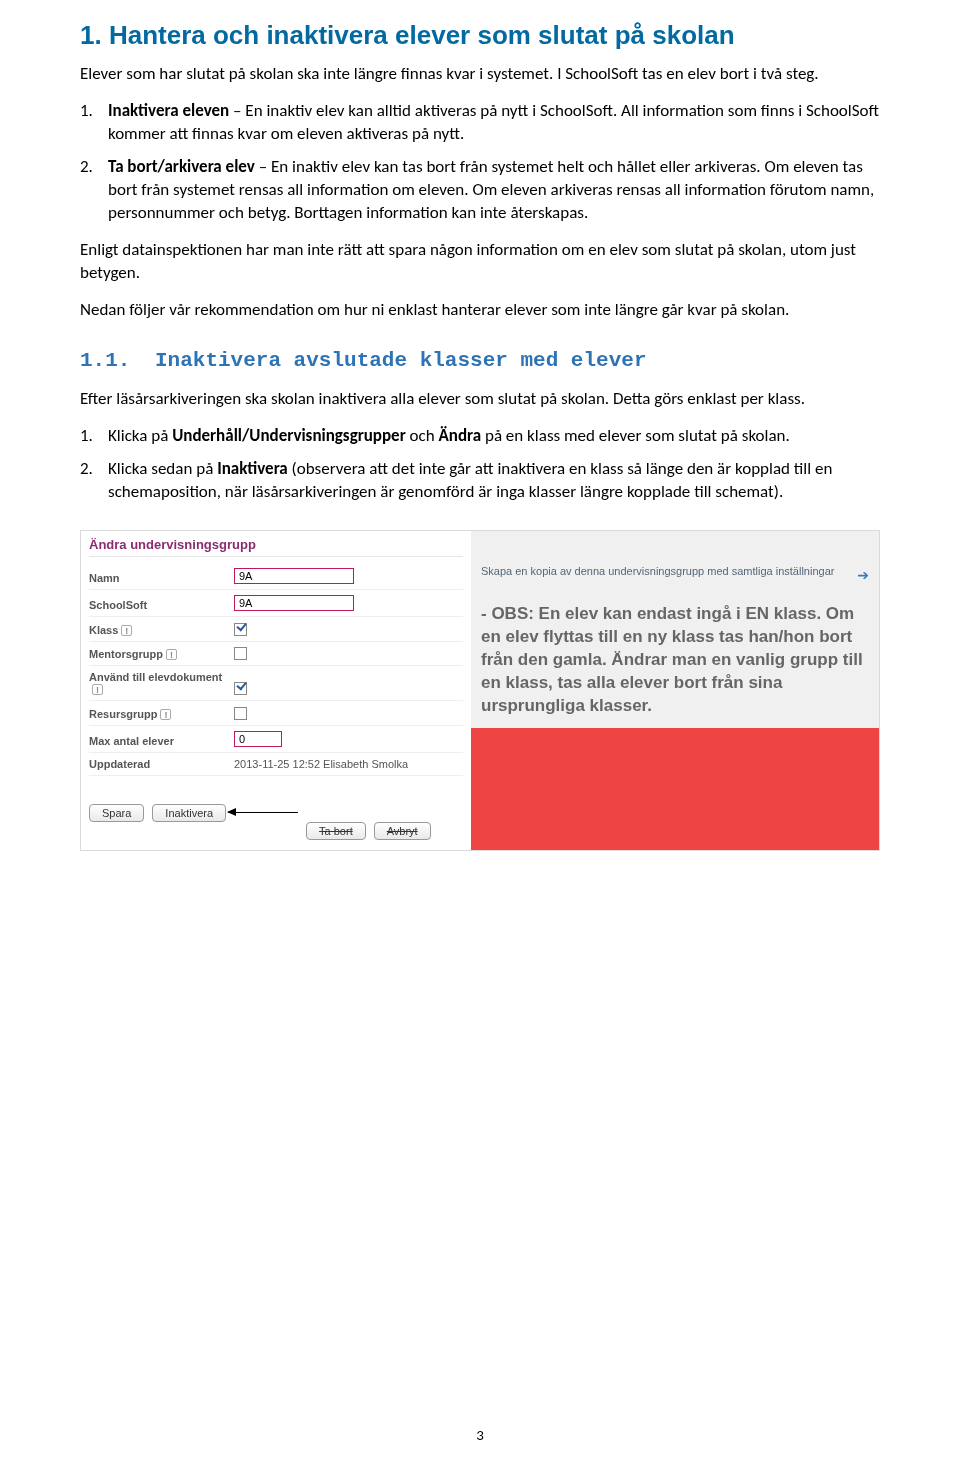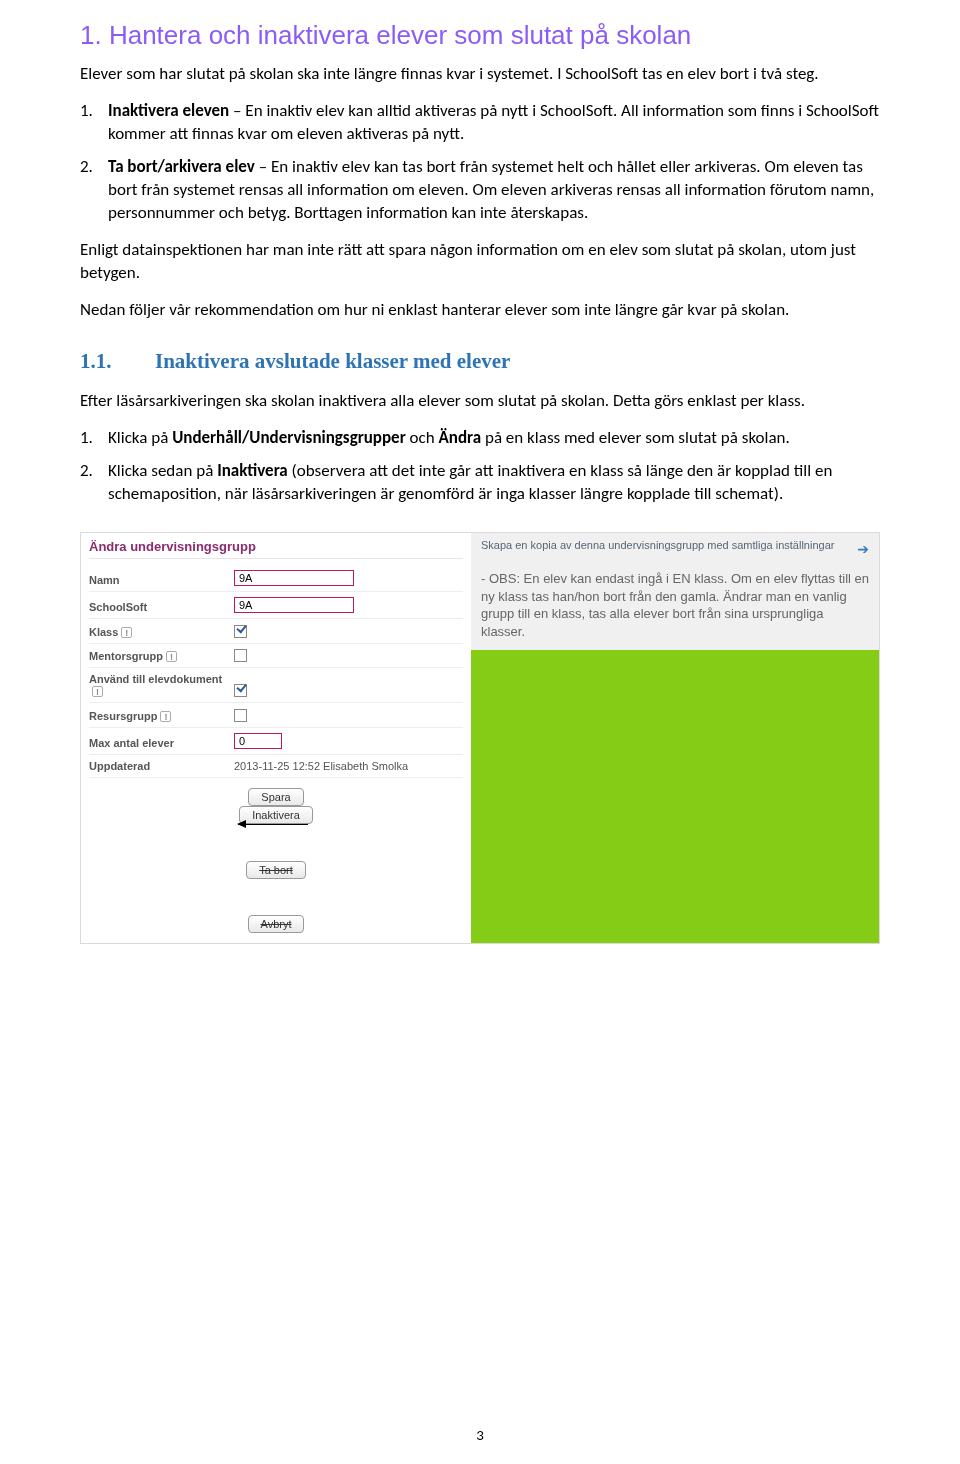--- a/index.html
+++ b/index.html
@@ -7,23 +7,23 @@
     width: 960px;
     height: 1464px;
     background: #ffffff;
     font-family: Calibri, "Segoe UI", Arial, sans-serif;
     color: #000000;
     padding: 20px 80px 30px 80px;
     position: relative;
   }
   h1.doc-h1 {
     font-family: Arial, Helvetica, sans-serif;
-    color: #8b5cf6;
+    color: #0369a1;
     font-size: 26px;
-    font-weight: 400;
+    font-weight: 700;
     margin-bottom: 12px;
   }
   p.body-text {
     font-size: 17px;
     line-height: 1.35;
     margin-bottom: 14px;
   }
   ol.num-list {
     list-style: none;
     padding-left: 28px;
@@ -34,35 +34,35 @@
     line-height: 1.35;
     margin-bottom: 10px;
     position: relative;
   }
   ol.num-list > li .num {
     position: absolute;
     left: -28px;
     top: 0;
   }
   h2.doc-h2 {
-    font-family: Liberation Serif, serif;
+    font-family: Liberation Mono, monospace;
     color: #2E74B5;
     font-size: 21px;
     font-weight: 700;
     margin: 28px 0 16px 0;
   }
   h2.doc-h2 .h2-num { display:inline-block; width:75px; }
   .b { font-weight:700; }
 
   
   .shot-wrap {
     margin-top: 26px;
     width: 800px;
     border: 1px solid #dadada;
-    background: #84cc16;
+    background: #ef4444;
     font-family: Verdana, Geneva, Tahoma, sans-serif;
     font-size: 11px;
     color: #555;
     display: flex;
     align-items: flex-start;
   }
   .shot-left {
     width: 390px;
     background: #ffffff;
     padding: 6px 8px 10px 8px;
@@ -128,22 +128,22 @@
     font-size:9px;
     line-height:10px;
     text-align:center;
     color:#888;
     margin-left:3px;
     background:#fff;
   }
   .btn-row {
     padding-top: 10px;
     display:flex;
+    gap: 8px;
     align-items:center;
-    flex-direction:column;
   }
   .ui-btn {
     border:1px solid #999;
     border-radius:4px;
     background: linear-gradient(#ffffff,#e9e9e9);
     font-size:11px;
     padding: 2px 12px;
     color:#333;
     cursor:pointer;
     position:relative;
@@ -166,32 +166,34 @@
     border-right:9px solid #000;
     border-top:4px solid transparent;
     border-bottom:4px solid transparent;
   }
   .right-copy-link {
     display:flex;
     justify-content:space-between;
     align-items:flex-start;
     color:#567;
     font-size:11px;
+    margin-top:28px;
   }
   .right-copy-link .arrow-icon {
     color:#3a7ac0;
     font-size:14px;
     margin-left:6px;
     padding-top:2px;
   }
   .right-note {
-    margin-top:13px;
-    font-size:13px;
+    margin-top:20px;
+    font-size:17px;
     color:#666;
     line-height:1.35;
+    font-weight:bold;
   }
   .page-num {
     position:absolute;
     bottom: 20px;
     left:0; right:0;
     text-align:center;
     font-size:15px;
   }
 </style>
 </head>

